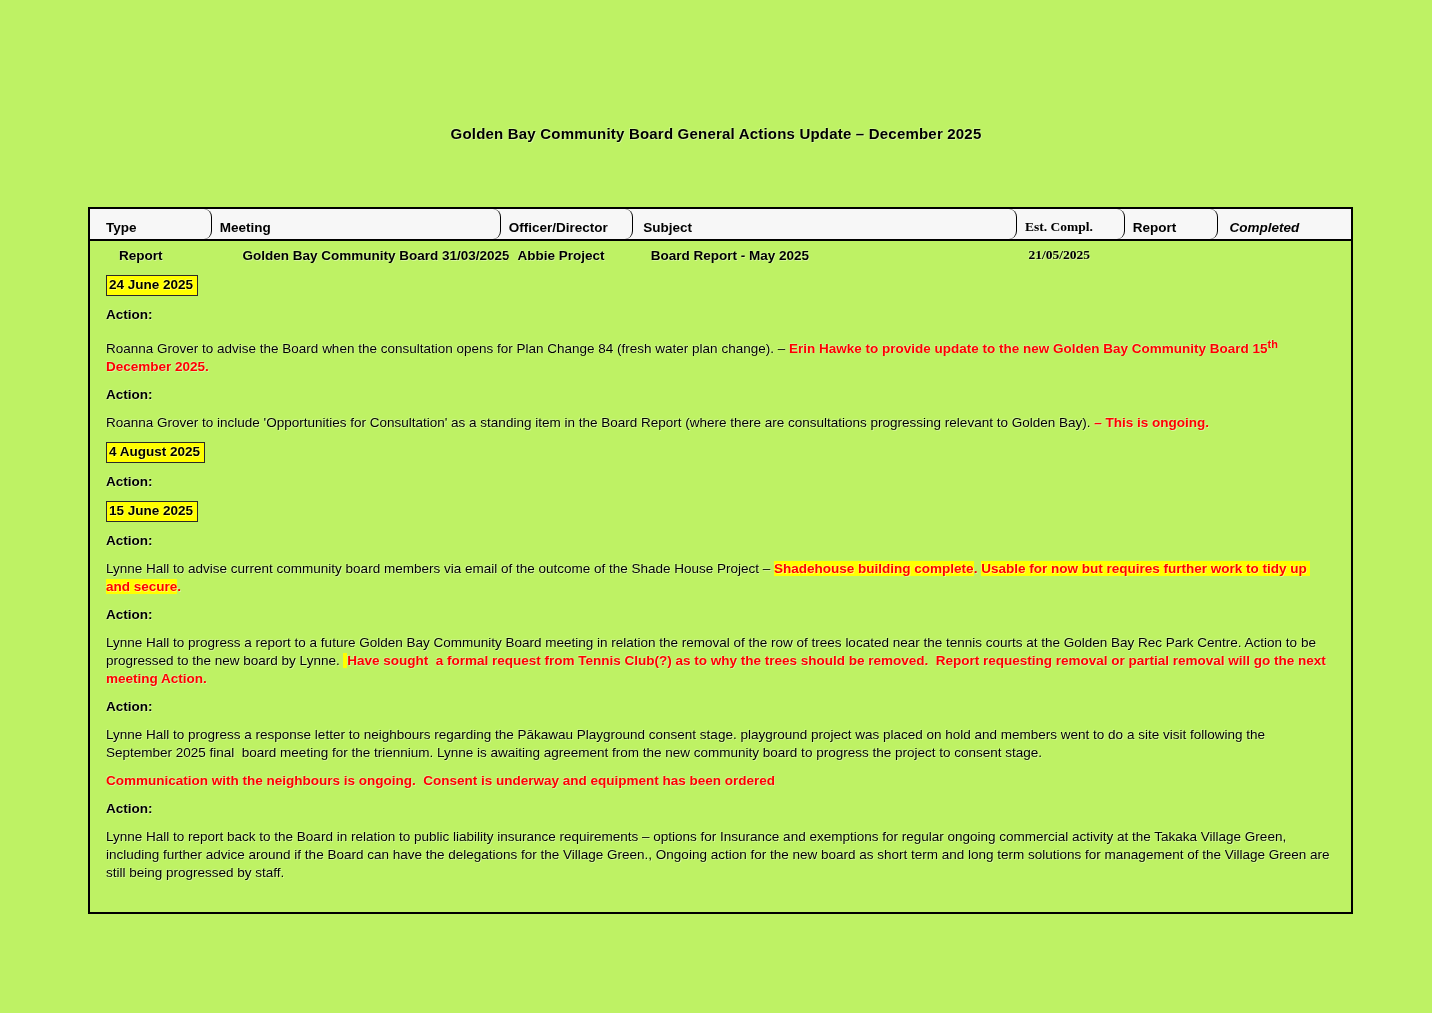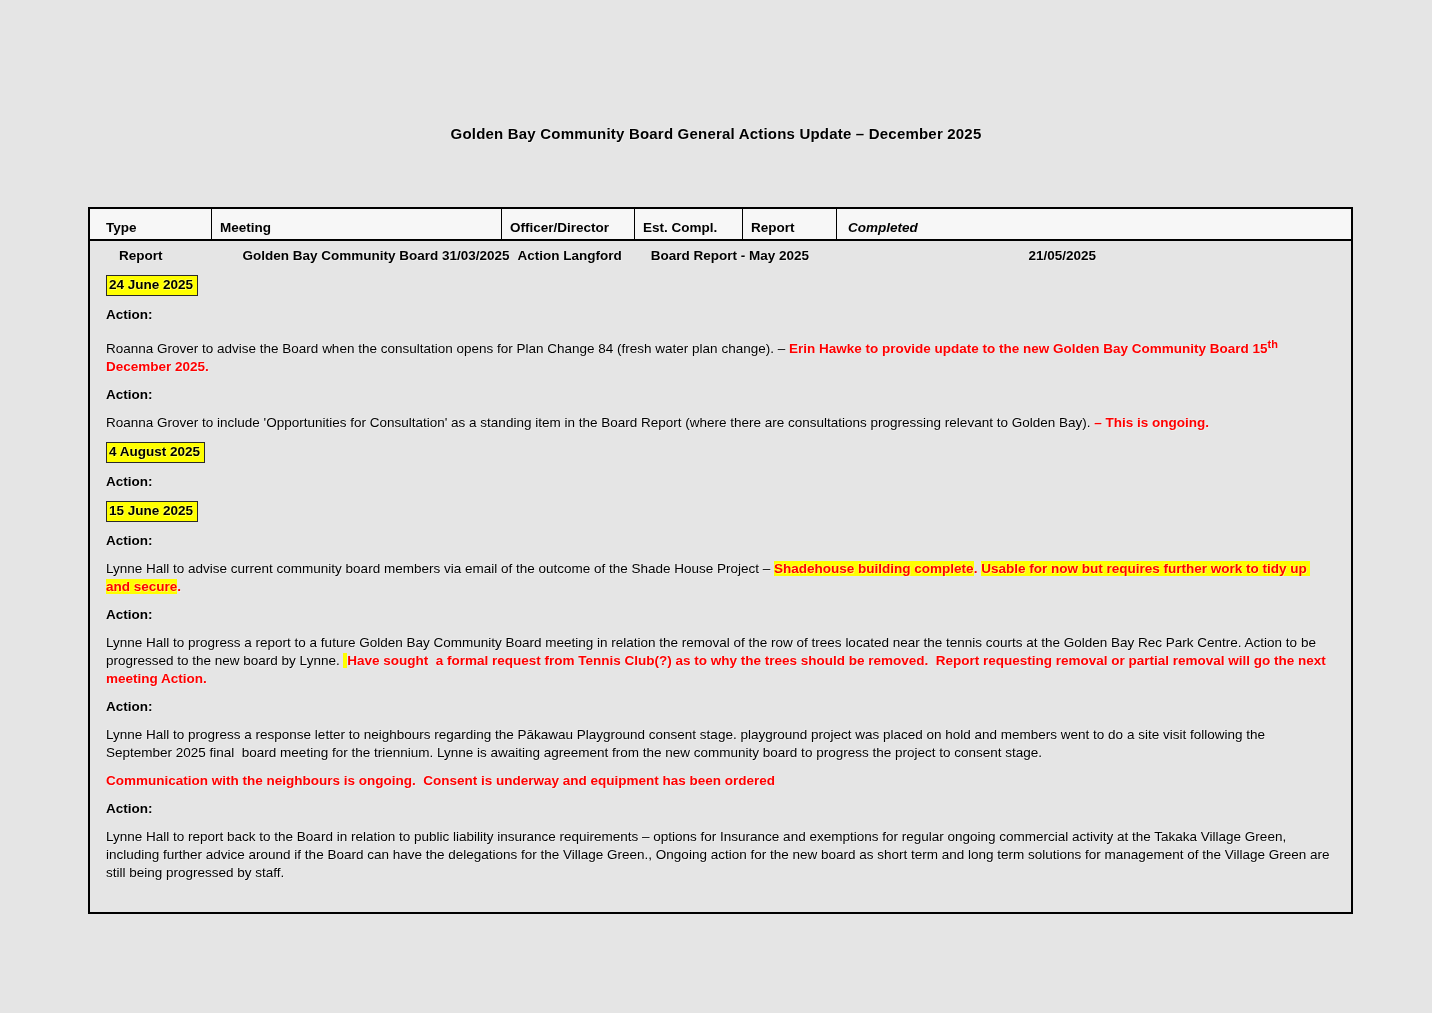--- a/index.html
+++ b/index.html
@@ -1,20 +1,20 @@
 <!DOCTYPE html>
 <html><head>
 <meta charset="utf-8">
 <style>
   html,body { margin:0; padding:0; }
   .canvas {
     position: relative;
     width: 1432px;
     height: 1013px;
-    background: #e5e5e5;
+    background: #bef264;
     font-family: "Liberation Sans", sans-serif;
     color: #000;
     overflow: hidden;
     text-shadow: 0.8px 0.8px 0 rgba(255,255,255,0.38), -0.8px -0.8px 0 rgba(255,255,255,0.25);
   }
   .title {
     position: absolute;
     top: 125px; left: 0; right: 0;
     text-align: center;
     font-size: 15px;
@@ -40,26 +40,26 @@
   }
   .thead .cell { border-right: 1px solid #000; height: 100%; display: flex; align-items: flex-end; padding-bottom: 4px; }
   .thead .cell:last-child { border-right: none; font-style: italic; }
   .trow {
     display: flex;
     height: 28px;
     align-items: center;
     font-weight: bold;
     margin-left: 13px;
   }
-  .cell { box-sizing: border-box; padding-left: 8px; overflow: hidden; white-space: nowrap; }
+  .cell { box-sizing: border-box; padding-left: 8px; overflow: hidden; white-space: nowrap; border-radius: 8px; }
   .c1 { width: 122px; padding-left: 16px; }
   .c2 { width: 290px; text-align: right; }
   .c3 { width: 133px; }
   .c4 { width: 385px; padding-left: 10px; }
-  .c5 { width: 108px; }
+  .c5 { width: 108px; font-family: Liberation Serif, serif; }
   .c6 { width: 94px; }
   .c7 { width: 133px; padding-left: 11px; }
   .tbody { padding: 0 10px 20px 8px; line-height: 18px; }
   .b-date, .b-label, .b-para { margin: 10px 8px; }
   .b-date { margin-top: 6px; }
   .b-label { font-weight: bold; }
   .b-para { white-space: pre-wrap; }
   .date-chip {
     display: inline-block;
     background: #ffff00;
@@ -80,29 +80,30 @@
 <div class="canvas">
 
   <div class="title">Golden Bay Community Board General Actions Update –  December 2025</div>
 
   <div class="doc-table">
 
     <div class="thead">
       <div class="cell c1">Type</div>
       <div class="cell c2">Meeting</div>
       <div class="cell c3">Officer/Director</div>
+      <div class="cell c4">Subject</div>
       <div class="cell c5">Est. Compl.</div>
       <div class="cell c6">Report</div>
       <div class="cell c7">Completed</div>
     </div>
 
     <div class="trow">
       <div class="cell c1">Report</div>
       <div class="cell c2">Golden Bay Community Board 31/03/2025</div>
-      <div class="cell c3">Action Langford</div>
+      <div class="cell c3">Abbie Project</div>
       <div class="cell c4">Board Report - May 2025</div>
       <div class="cell c5">21/05/2025</div>
       <div class="cell c6"></div>
       <div class="cell c7"></div>
     </div>
 
     <div class="tbody">
         <div class="b-date"><span class="date-chip">24 June 2025</span></div>
         <div class="b-label">Action:</div>
         <div class="b-para"><span class="seg-black">Roanna Grover to advise the Board when the consultation opens for Plan Change 84 (fresh water plan change). – </span><span class="seg-red">Erin Hawke to provide update to the new Golden Bay Community Board 15</span><span class="seg-red-sup"><sup>th</sup></span><span class="seg-red"> December 2025.</span></div>

